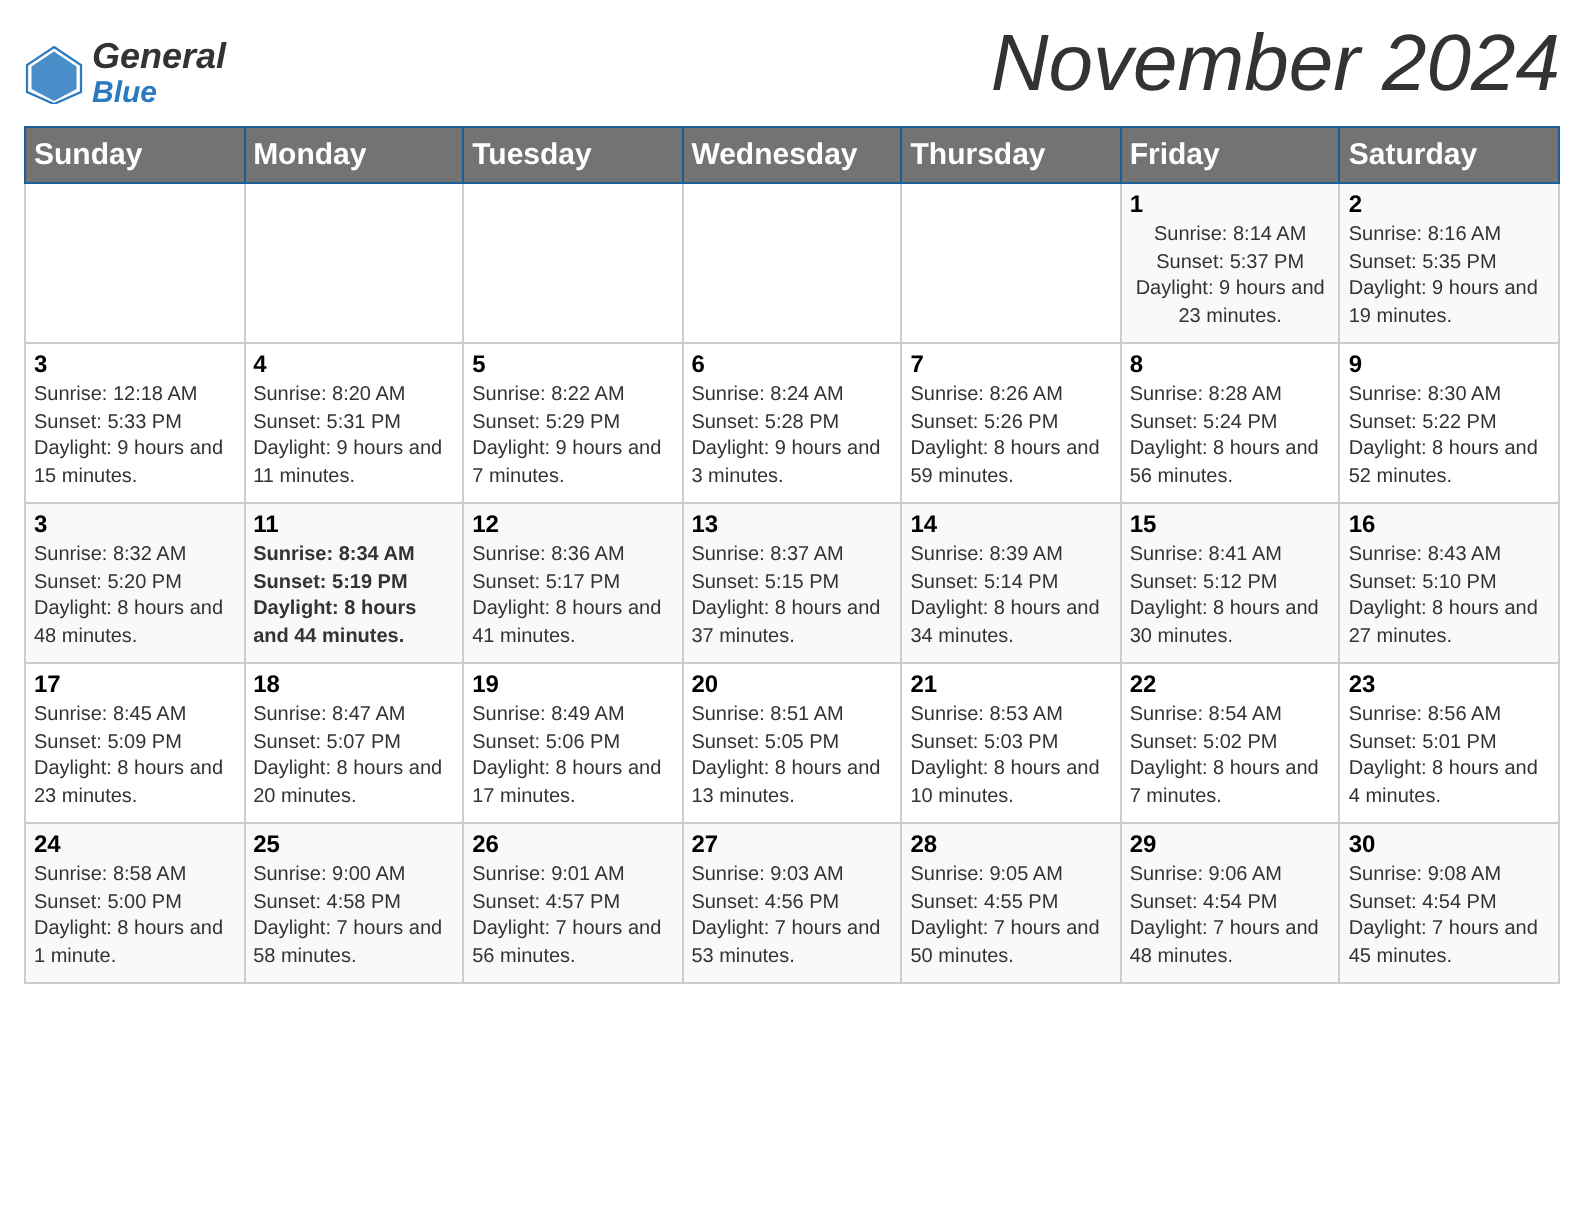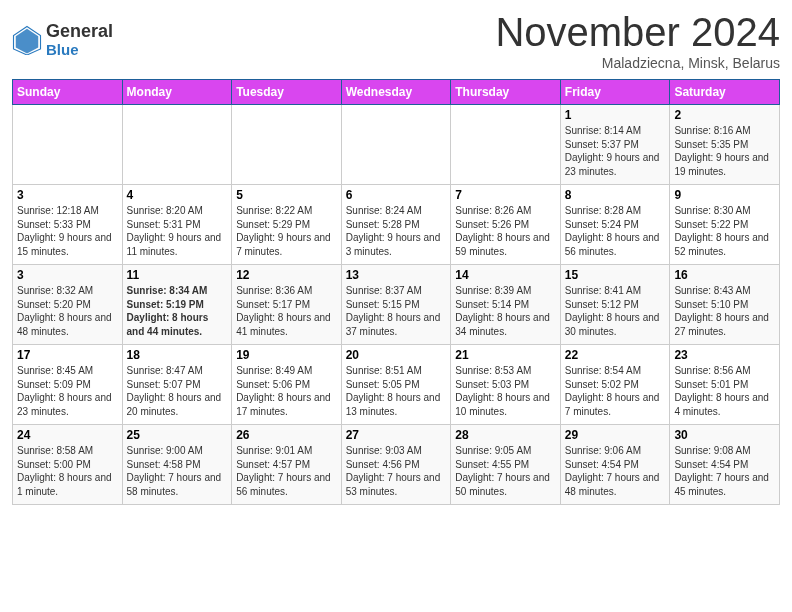--- a/index.html
+++ b/index.html
@@ -10,22 +10,23 @@
       height: 612px;
       overflow: hidden;
     }
     .container {
       width: 792px;
       padding: 10px 12px 8px 12px;
     }
     .header {
       display: flex;
       justify-content: space-between;
-      align-items: center;
+      align-items: flex-end;
       margin-bottom: 8px;
+      font-style: italic;
     }
     .logo {
       display: flex;
       align-items: center;
       gap: 4px;
     }
     .logo-text {
       display: flex;
       flex-direction: column;
       line-height: 1.1;
@@ -55,25 +56,25 @@
     .location {
       font-size: 14px;
       color: #555;
     }
     .calendar {
       width: 100%;
       border-collapse: collapse;
       font-size: 10.5px;
     }
     .calendar thead th {
-      background-color: #d946ef;
+      background-color: #737373;
       color: #fff;
       padding: 5px 4px;
       text-align: left;
-      font-size: 12px;
+      font-size: 15px;
       border: 1px solid #1e5f99;
     }
     .calendar tbody td {
       border: 1px solid #ccc;
       vertical-align: top;
       padding: 3px 4px;
       width: calc(100% / 7);
       height: 80px;
       background: #fff;
     }
@@ -105,21 +106,20 @@
         <polygon points="20,5 35,15 35,30 20,38 5,30 5,15" fill="#2a7abf" opacity="0.85"></polygon>
         <polygon points="20,2 38,14 38,32 20,40 2,32 2,14" fill="none" stroke="#2a7abf" stroke-width="1.5"></polygon>
       </svg>
       <div class="logo-text">
         <span class="logo-general">General</span>
         <span class="logo-blue">Blue</span>
       </div>
     </div>
     <div class="title-block">
       <div class="month-title">November 2024</div>
-      <div class="location">Maladziecna, Minsk, Belarus</div>
     </div>
   </div>
 
   <table class="calendar">
     <thead>
       <tr>
         <th>Sunday</th>
         <th>Monday</th>
         <th>Tuesday</th>
         <th>Wednesday</th>
@@ -130,21 +130,21 @@
     </thead>
     <tbody id="calendar-body">
     <tr>
           <td class="empty-cell"></td>
           <td class="empty-cell"></td>
           <td class="empty-cell"></td>
           <td class="empty-cell"></td>
           <td class="empty-cell"></td>
           <td>
             <span class="day-number">1</span>
-            <div class="day-info" style="white-space: pre-line;">Sunrise: 8:14 AM
+            <div class="day-info" style="white-space: pre-line; text-align: center;">Sunrise: 8:14 AM
 Sunset: 5:37 PM
 Daylight: 9 hours and 23 minutes.</div>
           </td>
           <td>
             <span class="day-number">2</span>
             <div class="day-info" style="white-space: pre-line;">Sunrise: 8:16 AM
 Sunset: 5:35 PM
 Daylight: 9 hours and 19 minutes.</div>
           </td>
         </tr>

